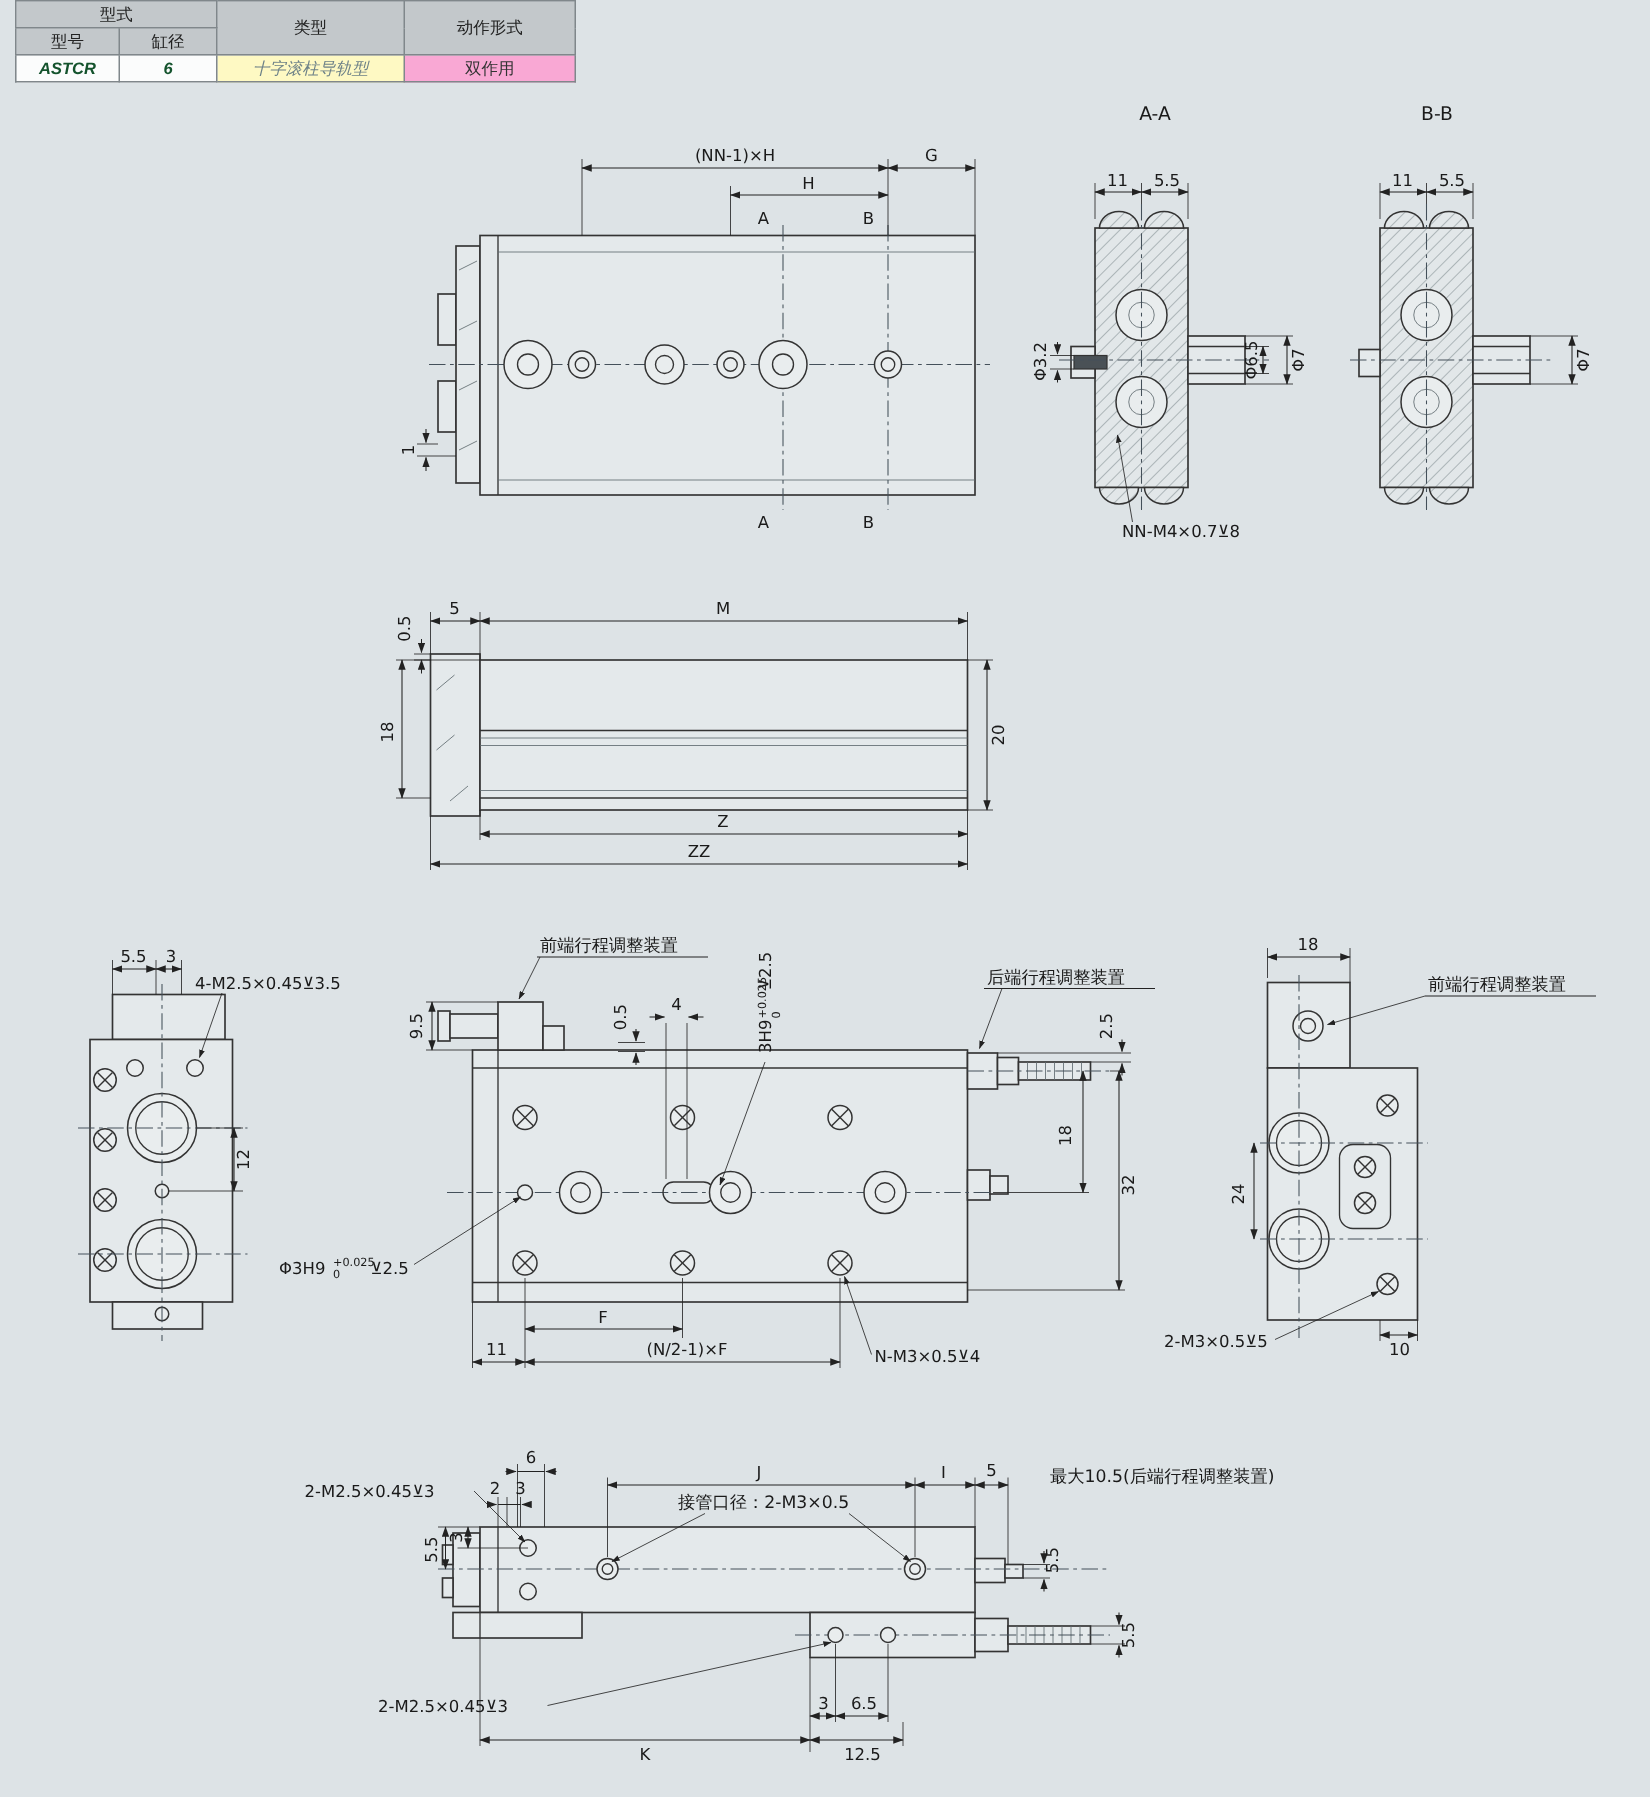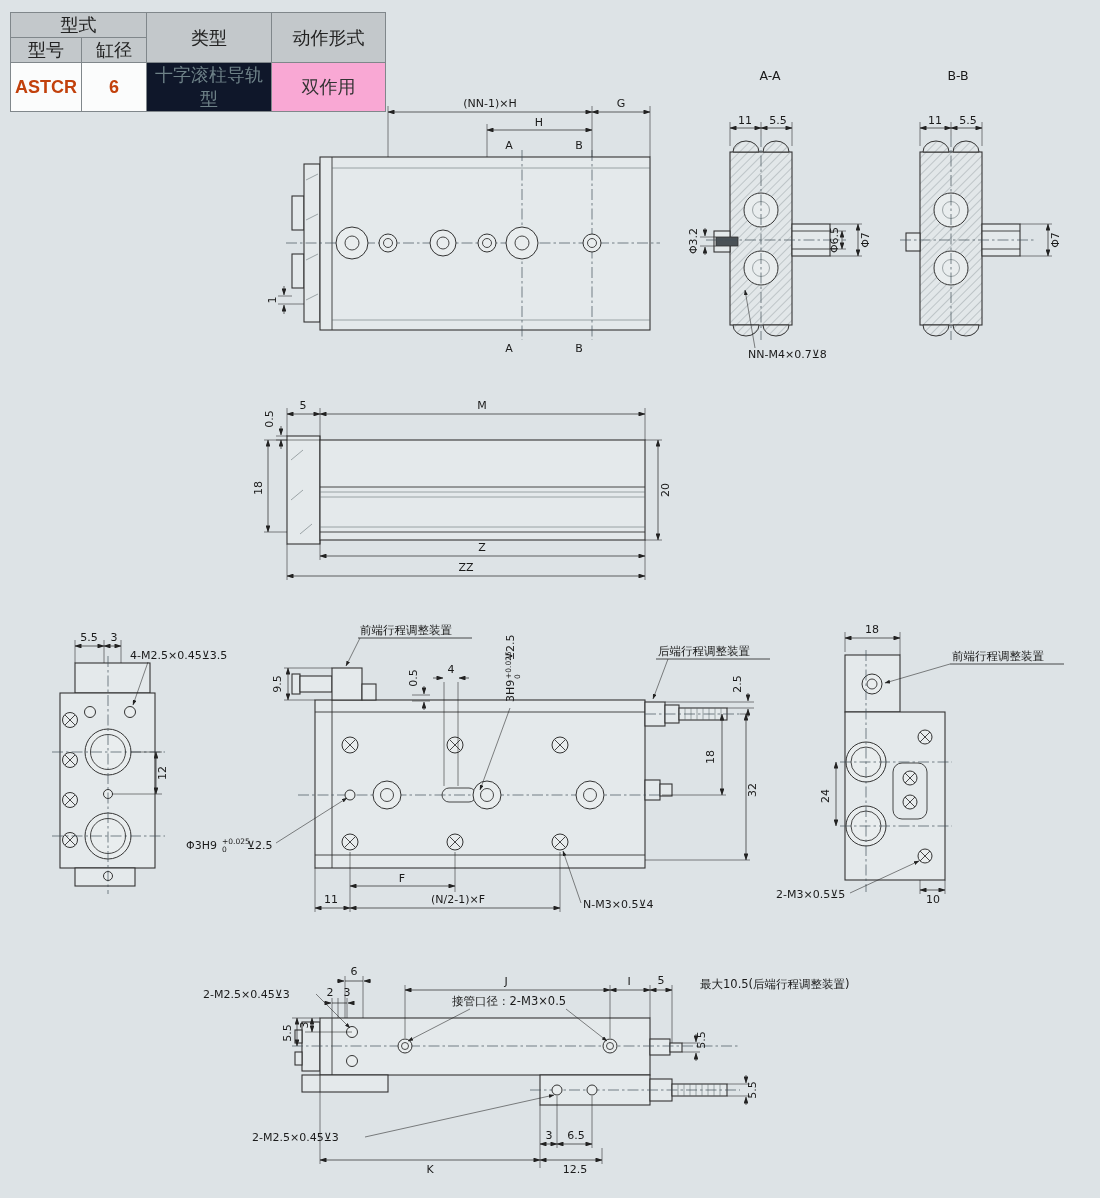--- a/index.html
+++ b/index.html
@@ -1,25 +1,25 @@
 <!DOCTYPE html>
 <html><head>
 <meta charset="utf-8">
 <style>
   html,body{margin:0;padding:0;}
   .stage{position:relative;width:1100px;height:1198px;background:#dde3e6;overflow:hidden;
          font-family:"Liberation Sans","DejaVu Sans",sans-serif;}
   .stage svg{position:absolute;left:0;top:0;}
   
-  table.spec{position:absolute;left:10px;top:12px;border-collapse:collapse;font-size:18px;z-index:5;}
+  table.spec{position:absolute;left:10px;top:0;border-collapse:collapse;font-size:11px;z-index:5;}
   table.spec td{border:1px solid #80878b;text-align:center;padding:0 4px;height:17px;background:#f4f6f7;color:#222;}
   table.spec td.hd{background:#c3c8cb;}
-  table.spec td.hl{background:#0f172a;color:#6e8288;}
+  table.spec td.hl{background:#fef9c3;color:#6e8288;font-style:italic;}
   table.spec td.hl2{background:#f9a8d4;color:#333;}
-  table.spec td.model{color:#c2410c;font-weight:bold;background:#fbfcfc;}
+  table.spec td.model{color:#14532d;font-weight:bold;background:#fbfcfc;font-style:italic;}
   .w1{width:60px}.w2{width:56px}.w3{width:116px}.w4{width:105px}
   
   svg text{font-family:"DejaVu Sans","Liberation Sans",sans-serif;fill:#1a1a1a;}
   .d{font-size:11px;}
   .d2{font-size:12.5px;}
   .sm{font-size:7.5px;}
   .cn{font-size:11.5px;}
   .ol{fill:#e4e9eb;stroke:#333;stroke-width:1.1;}
   .ln{fill:none;stroke:#333;stroke-width:0.9;}
   .thin{fill:none;stroke:#5d686d;stroke-width:0.55;}

